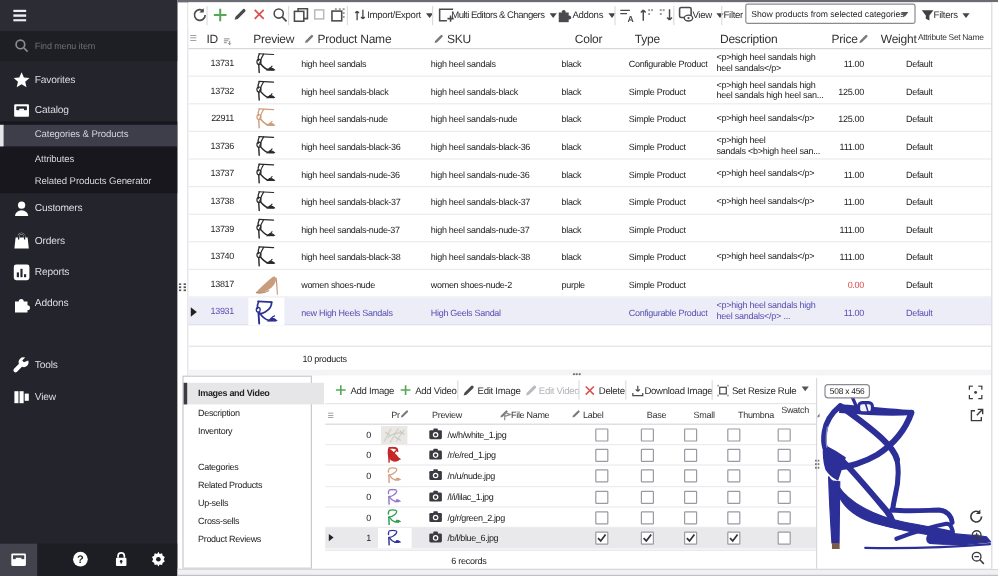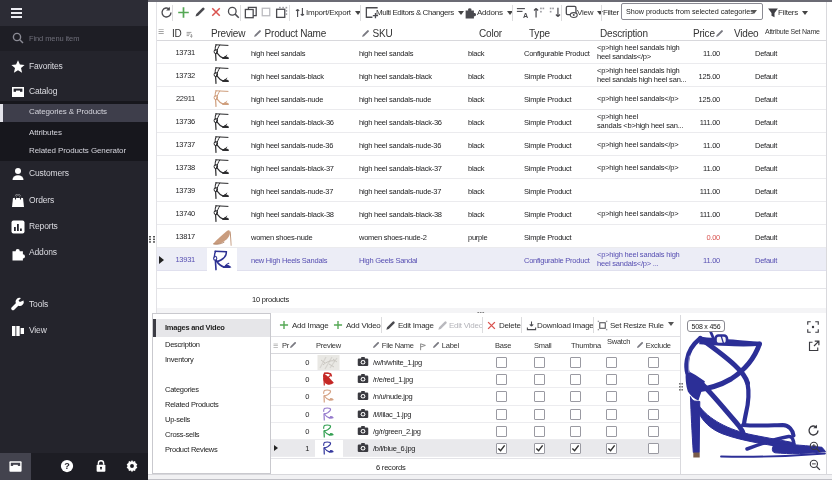--- a/index.html
+++ b/index.html
@@ -54,29 +54,29 @@
 .c-attr { position:absolute; left:598px; top:8px; }
 .shoe { position:absolute; left:54px; top:2px; width:21px; height:19px; }
 
 #tenprod { left:157px; top:288px; width:669px; height:20px; border-top:1px solid #e4e4e8; font-size:9.5px; color:#222; }
 #tenprod span { position:absolute; left:95px; top:6px; font-size:7.5px; letter-spacing:-0.2px; }
 
 
 #split { left:157px; top:308px; width:675px; height:5px; background:#f4f4f6; }
 
 
-#tabs { left:152px; top:313px; width:119px; height:161px; background:#fff; border:1px solid #c9c9ce; }
+#tabs { left:152px; top:313px; width:108px; height:161px; background:#fff; border:1px solid #c9c9ce; }
 .tab { position:absolute; left:0; width:117px; height:15px; font-size:7.5px; letter-spacing:-0.25px; color:#222; white-space:nowrap; }
 .tab span { position:absolute; left:12px; top:2px; }
 .tab.sel { background:#e6e6e9; border-left:3px solid #3c3c44; height:18px; font-weight:bold; }
 .tab.sel span { left:9px; top:4px; }
 
 #btool { left:271px; top:313px; width:409px; height:24px; background:#fff; border-bottom:1px solid #e0e0e4; font-size:8px; letter-spacing:-0.25px; color:#2e2e2e; }
 #bgrid { left:271px; top:337px; width:409px; height:137px; background:#fff; }
-.bhdr { position:absolute; top:0; height:17px; font-size:7.5px; letter-spacing:-0.25px; color:#333; white-space:nowrap; }
+.bhdr { position:absolute; top:0; height:17px; font-size:7.5px; letter-spacing:-0.25px; color:#333; white-space:nowrap;margin-left:44px; }
 .brow { position:absolute; left:0; width:409px; height:17.2px; border-bottom:1px solid #ececef; font-size:7.5px; letter-spacing:-0.3px; color:#1d1d1f; white-space:nowrap; }
 .brow.sel { background:#e9e9ec; }
 .cb { position:absolute; top:3px; width:11px; height:11px; border:1px solid #9a9aa2; background:#fff; border-radius:1px; }
 #brecords { left:271px; top:458px; width:409px; height:16px; border-top:1px solid #e4e4e8; font-size:7.5px; letter-spacing:-0.2px; color:#222; }
 
 
 #imgpanel { left:683px; top:313px; width:143px; height:161px; background:#fff; }
 #sizebadge { left:687px; top:320px; width:38px; height:12px; border:1px solid #8a8a92; border-radius:3px; background:#fff; font-size:7px; letter-spacing:-0.2px; color:#222; text-align:center; line-height:11px; }
 
 #bottomstrip { left:148px; top:474px; width:684px; height:6px; background:#f1f1f3; border-top:1px solid #d8d8dc; border-bottom:1px solid #c0c0c6; box-sizing:border-box; }
@@ -320,21 +320,21 @@
       </svg> Product Name</div>
 <div class="hdr" style="left:204px;top:5px"><svg width="9" height="9" viewBox="0 0 16 16" style="vertical-align:-1px">
         <path d="M2 14 L3 10.5 L11 2.5 a1.8 1.8 0 0 1 2.6 2.6 L5.5 13 Z" fill="#7a7a82"></path>
       </svg> SKU</div>
 <div class="hdr" style="left:322px;top:5px">Color</div>
 <div class="hdr" style="left:372px;top:5px">Type</div>
 <div class="hdr" style="left:443px;top:5px">Description</div>
 <div class="hdr" style="left:536px;top:5px">Price<svg width="9" height="9" viewBox="0 0 16 16" style="vertical-align:-1px">
         <path d="M2 14 L3 10.5 L11 2.5 a1.8 1.8 0 0 1 2.6 2.6 L5.5 13 Z" fill="#7a7a82"></path>
       </svg></div>
-<div class="hdr" style="left:577px;top:5px">Video</div>
+<div class="hdr" style="left:577px;top:5px">Weight</div>
 <div class="hdr" style="left:608px;top:5px;font-size:7px;letter-spacing:-0.25px">Attribute Set Name</div>
 <div style="position:absolute;left:0;top:17px;width:669px;height:1px;background:#d8d8dc"></div>
 <div class="row" style="top:17.8px">
       <div style="position:absolute;left:14px;top:7px;width:24px;text-align:right">13731</div>
       <svg class="shoe" viewBox="0 0 20 19">
 <g stroke="#2a2a2c" fill="none" stroke-linecap="round">
 <path d="M4.2 1.8 L16.5 2.4" stroke-width="1"></path>
 <path d="M4.6 2 C3.7 3.6 3.4 5.4 3.7 7.4" stroke-width="1.1"></path>
 <ellipse cx="4.3" cy="8.6" rx="1.7" ry="2.1" stroke-width="1"></ellipse>
 <path d="M8.2 2.1 C6.8 4.2 5.8 6.4 5.4 8.6" stroke-width="1"></path>

